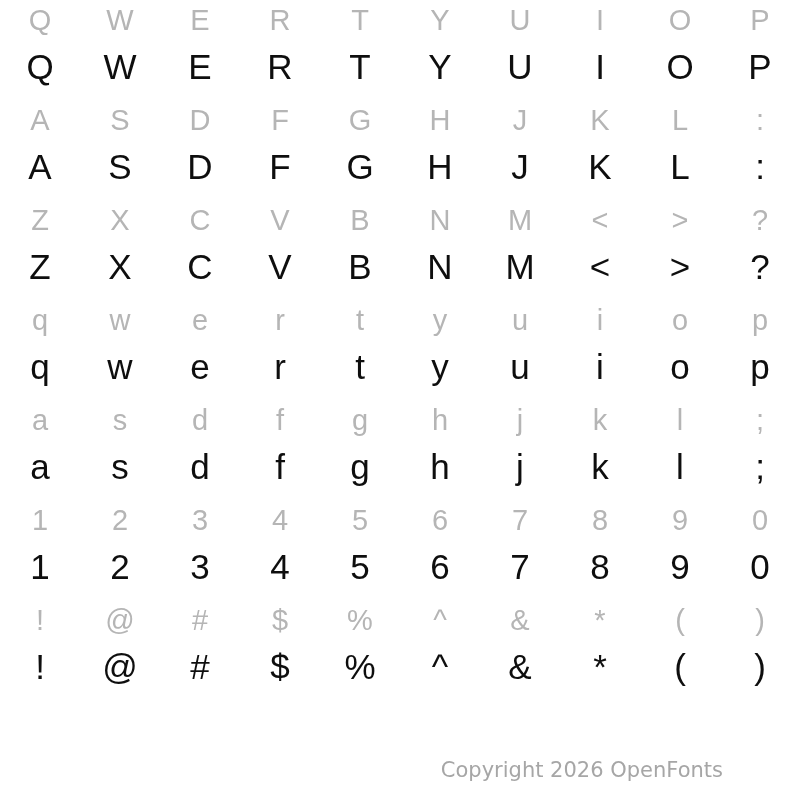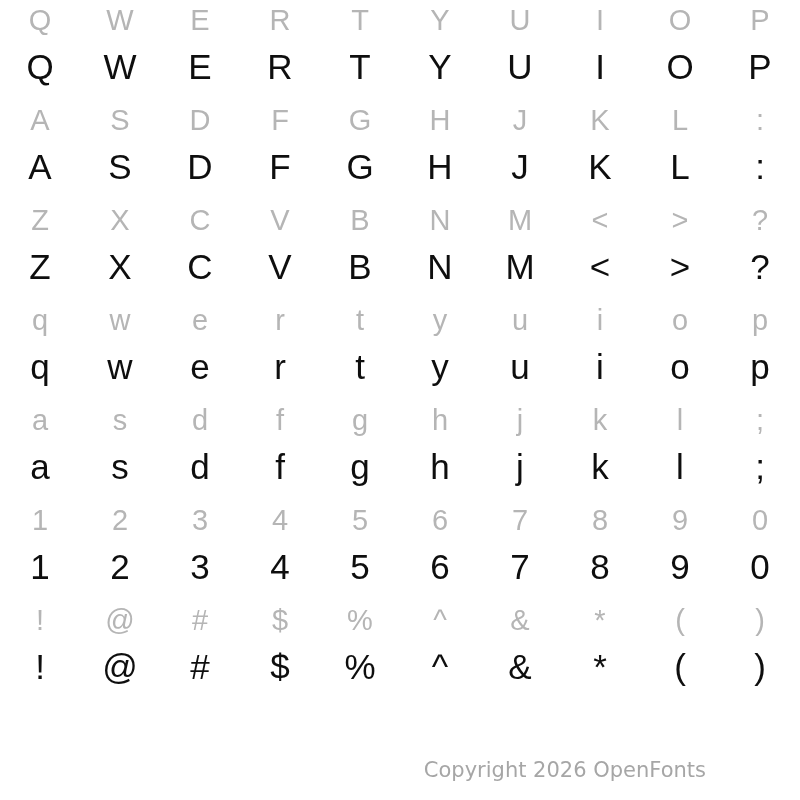--- a/index.html
+++ b/index.html
@@ -44,21 +44,21 @@
     height: 52px;
     font-size: 35px;
     color: var(--primary-glyph);
   }
   .cell {
     display: inline-block;
   }
   .footer {
     position: absolute;
     top: 757px;
-    right: 94px;
+    right: 77px;
     font-size: 21px;
     line-height: 1.3;
     color: var(--footer-text);
     font-family: "DejaVu Sans", "Liberation Sans", sans-serif;
   }
 </style>
 </head>
 <body>
 
 <main class="char-map">

